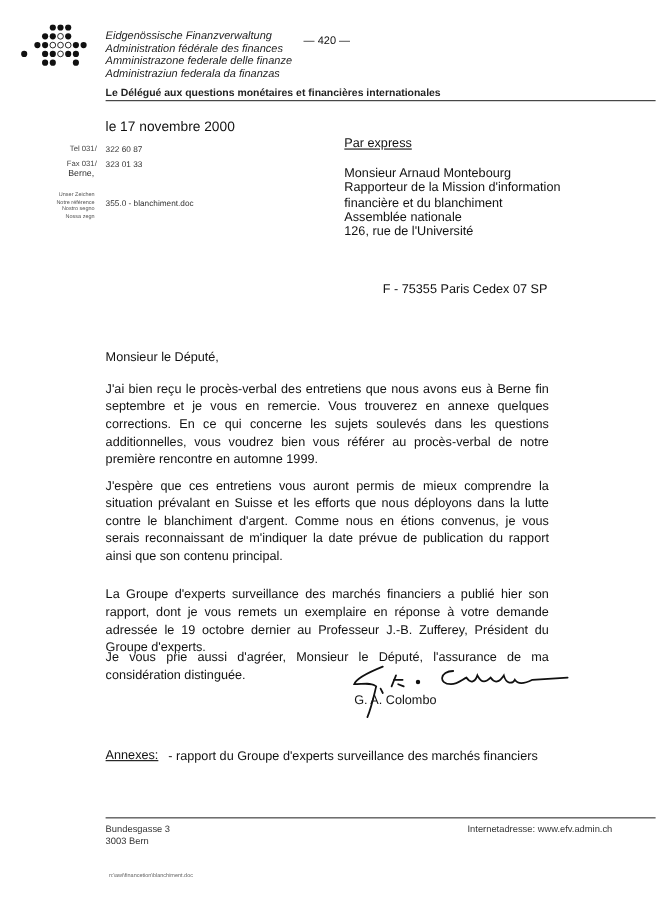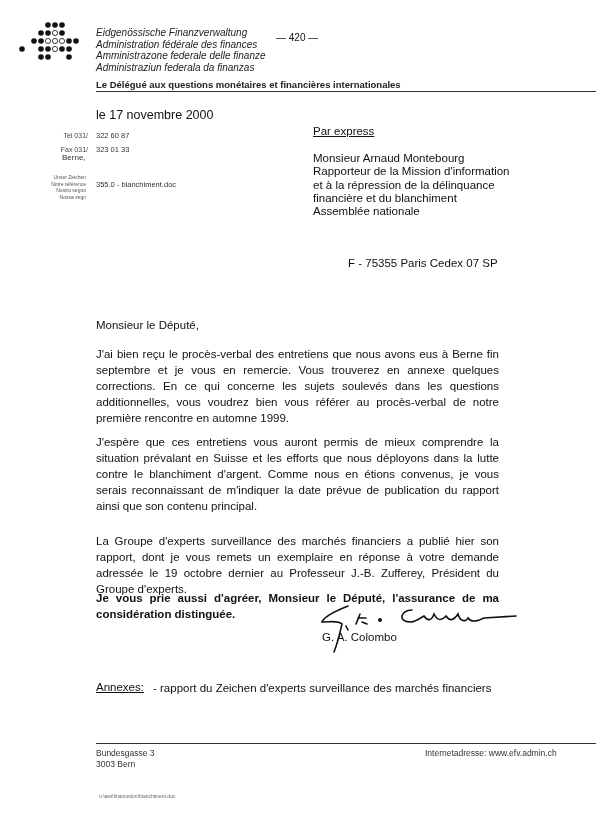--- a/index.html
+++ b/index.html
@@ -89,47 +89,47 @@
   <div>Notre référence</div>
   <div>Nostro segno</div>
   <div>Nossa zegn</div>
 </div>
 <div class="abs ref-val">355.0 - blanchiment.doc</div>
 
 <div class="abs express">Par express</div>
 <div class="abs recipient">
   <div>Monsieur Arnaud Montebourg</div>
   <div>Rapporteur de la Mission d'information</div>
-  <div>et à la répression de la délinquance</div>
   <div>financière et du blanchiment</div>
   <div>Assemblée nationale</div>
+  <div>126, rue de l'Université</div>
 </div>
 <div class="abs postcode">F - 75355 Paris Cedex 07 SP</div>
 
 <div class="abs salutation">Monsieur le Député,</div>
 
 <div class="abs para" style="top:346px;">J'ai bien reçu le procès-verbal des entretiens que nous avons eus à Berne fin septembre et je vous en remercie. Vous trouverez en annexe quelques corrections. En ce qui concerne les sujets soulevés dans les questions additionnelles, vous voudrez bien vous référer au procès-verbal de notre première rencontre en automne 1999.</div>
 <div class="abs para" style="top:434px;">J'espère que ces entretiens vous auront permis de mieux comprendre la situation prévalant en Suisse et les efforts que nous déployons dans la lutte contre le blanchiment d'argent. Comme nous en étions convenus, je vous serais reconnaissant de m'indiquer la date prévue de publication du rapport ainsi que son contenu principal.</div>
 <div class="abs para" style="top:521px;margin-top:12px;">La Groupe d'experts surveillance des marchés financiers a publié hier son rapport, dont je vous remets un exemplaire en réponse à votre demande adressée le 19 octobre dernier au Professeur J.-B. Zufferey, Président du Groupe d'experts.</div>
-<div class="abs para" style="top:590px;font-weight:bold;">Je vous prie aussi d'agréer, Monsieur le Député, l'assurance de ma considération distinguée.</div>
+<div class="abs para" style="top:590px;">Je vous prie aussi d'agréer, Monsieur le Député, l'assurance de ma considération distinguée.</div>
 
 <svg class="abs signature" viewBox="0 0 200 55">
   <g fill="none" stroke="#111" stroke-width="1.6" stroke-linecap="round">
     <path d="M28 6 C 18 10, 4 16, 2 22 C 10 22, 18 20, 22 24 C 20 32, 18 42, 14 52"></path>
     <path d="M40 14 L 36 24 M 38 18 L 46 18 M 42 22 L 47 24"></path>
     <circle cx="60" cy="20" r="1.2" fill="#111"></circle>
     <path d="M92 10 C 80 10, 78 22, 90 22 C 96 22, 100 18, 104 16 C 108 22, 112 20, 114 14 C 118 22, 122 20, 126 16 C 130 22, 134 20, 138 14 C 140 22, 146 22, 148 18 C 152 24, 160 20, 164 18 L 196 16"></path>
     <path d="M26 26 L 28 30"></path>
   </g>
 </svg>
 <div class="abs sig-name">G. A. Colombo</div>
 
 <div class="abs annex-label">Annexes:</div>
 <div class="abs annex-list">
-  <div>- rapport du Zeichen d'experts surveillance des marchés financiers</div>
+  <div>- rapport du Groupe d'experts surveillance des marchés financiers</div>
 </div>
 
 <div class="abs footer-line"></div>
 <div class="abs footer-addr">
   <div>Bundesgasse 3</div>
   <div>3003 Bern</div>
 </div>
 <div class="abs footer-web">Internetadresse: www.efv.admin.ch</div>
 <div class="abs filepath">n:\awi\financetion\blanchiment.doc</div>
 

